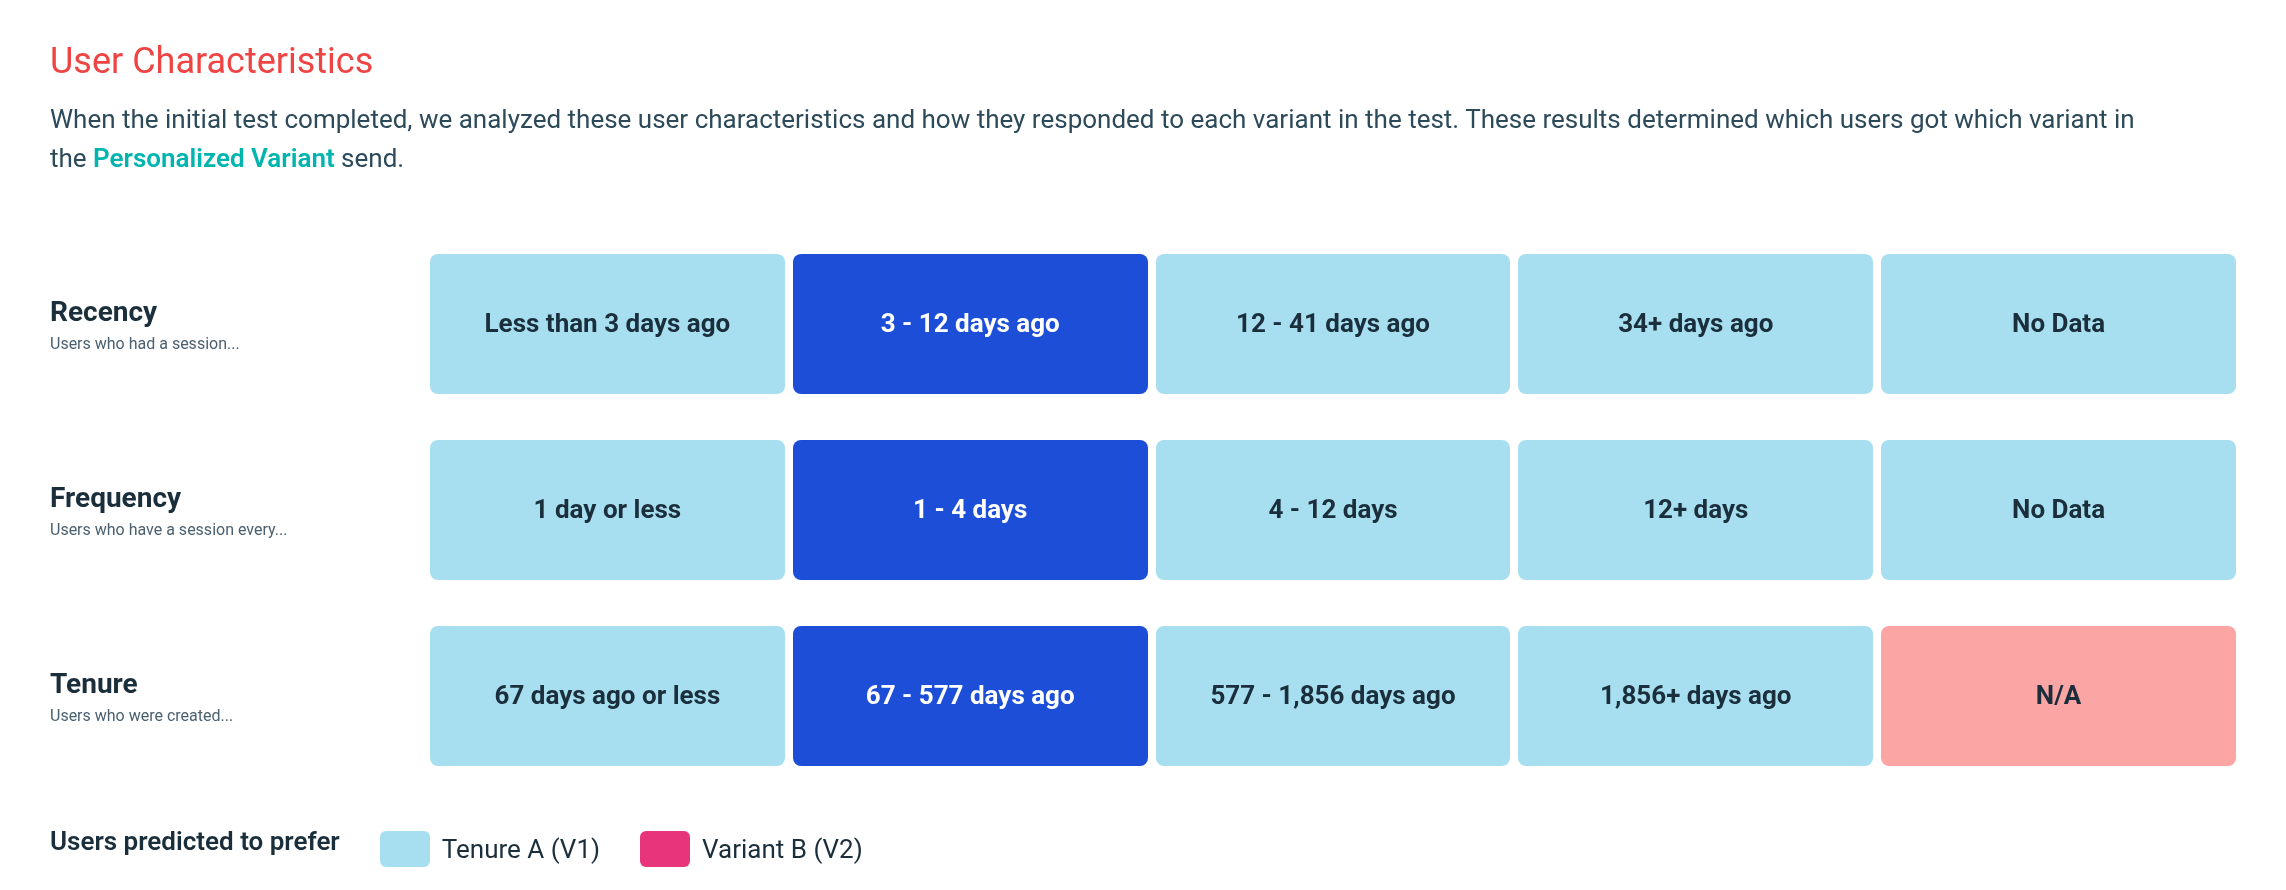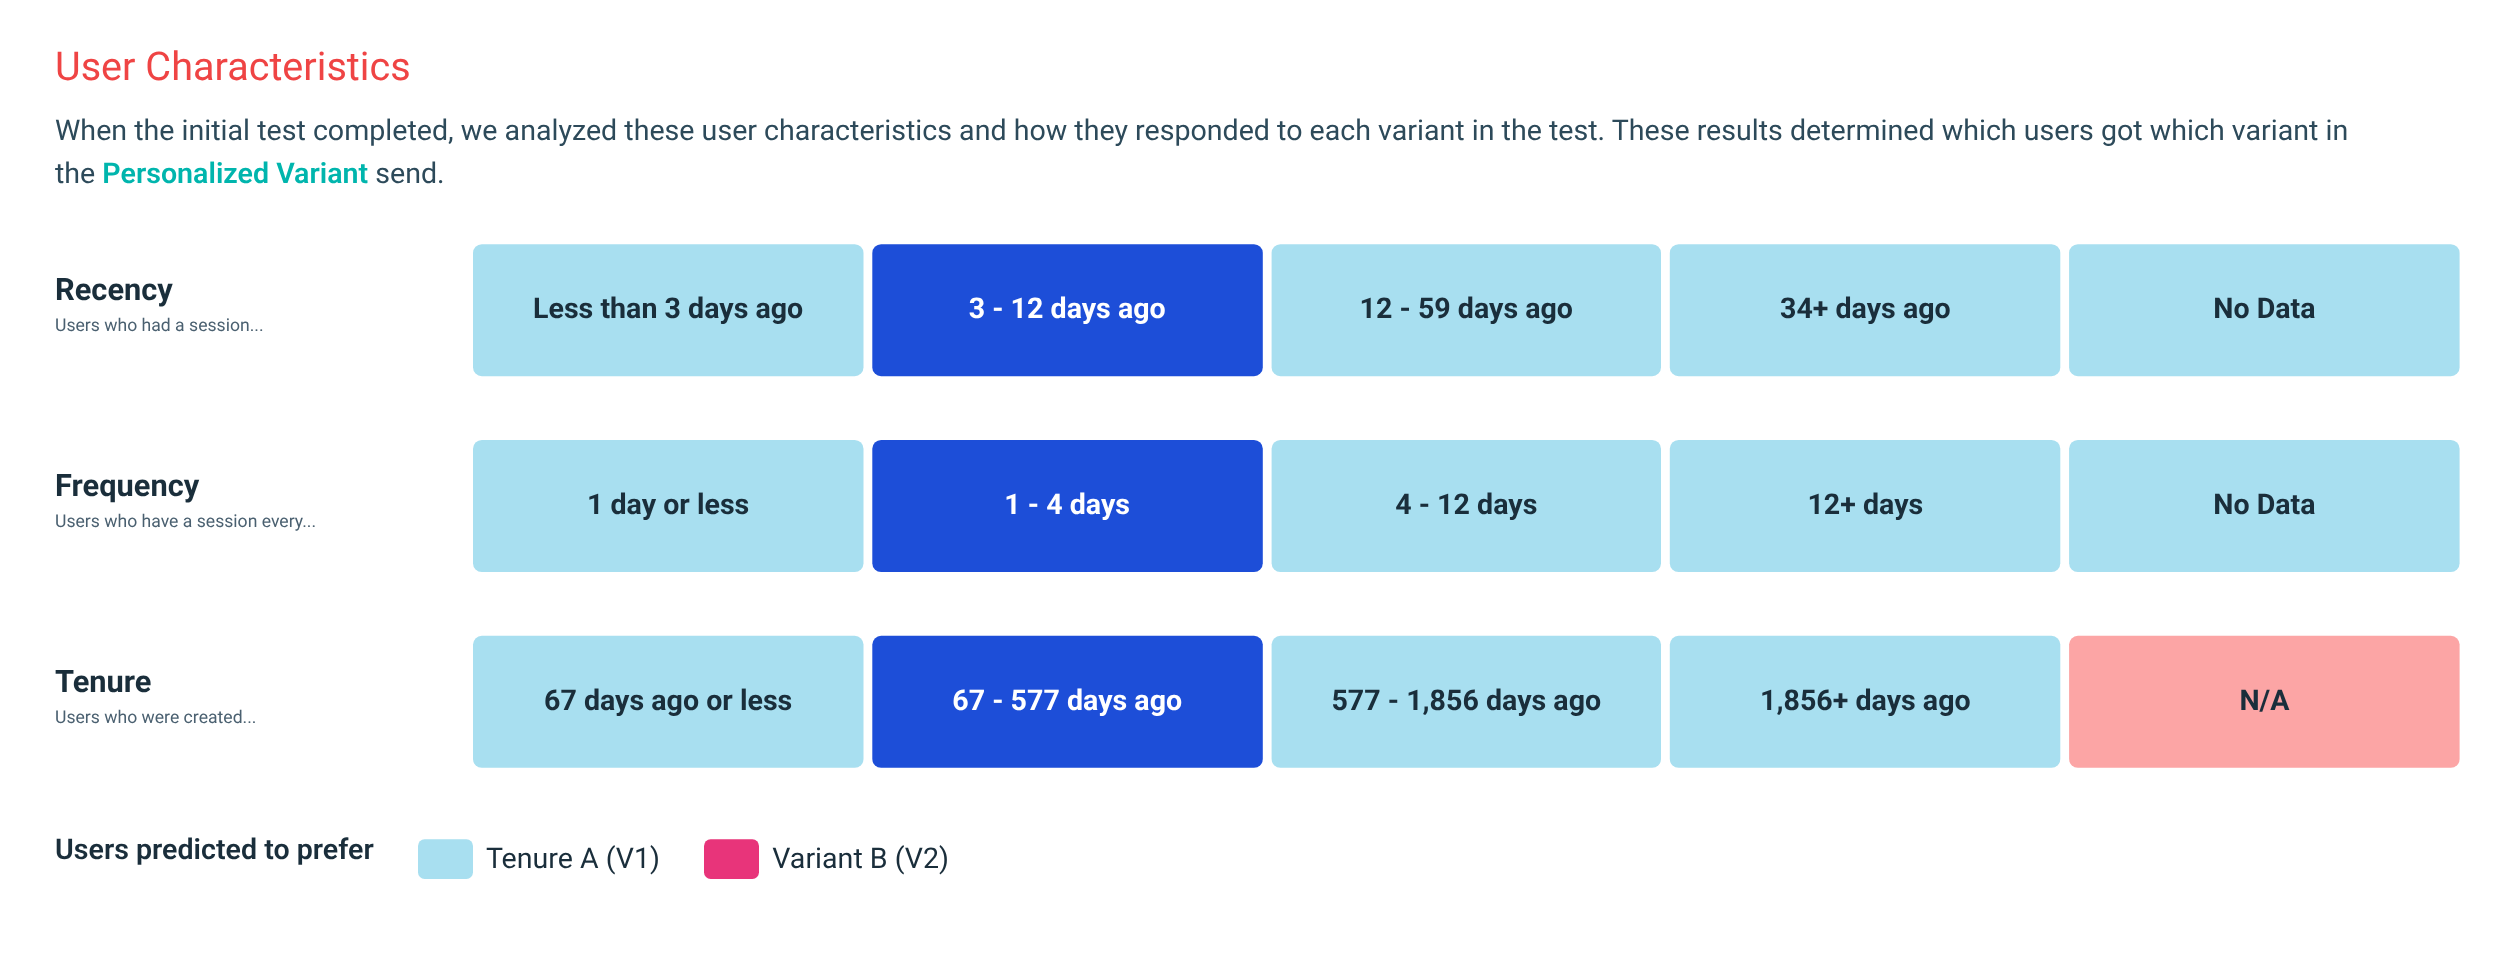--- a/index.html
+++ b/index.html
@@ -22,21 +22,21 @@
       font-size: 36px;
       font-weight: 400;
       color: #ef4444;
       margin-bottom: 18px;
     }
 
     .description {
       font-size: 26px;
       color: #2d4a5a;
       line-height: 1.5;
-      margin-bottom: 32px;
+      margin-bottom: 76px;
       max-width: 2100px;
     }
 
     .description .highlight {
       color: #00b5ad;
       font-weight: 600;
     }
 
     .characteristics-grid {
       display: flex;
@@ -70,31 +70,30 @@
     }
 
     .cells-container {
       display: flex;
       gap: 8px;
       flex: 1;
     }
 
     .cell {
       flex: 1;
-      height: 120px;
+      height: 140px;
       display: flex;
       align-items: center;
       justify-content: center;
       border-radius: 8px;
       font-size: 26px;
       font-weight: 700;
       text-align: center;
       padding: 10px 16px;
       line-height: 1.3;
-      margin-top: 12px;
     }
 
     .cell-blue {
       background-color: #a8dff0;
       color: #1a2e3b;
     }
 
     .cell-pink {
       background-color: #1d4ed8;
       color: #ffffff;
@@ -152,21 +151,21 @@
 
 <div class="characteristics-grid" id="characteristics-grid">
 <div class="characteristic-row">
       <div class="row-label">
       <div class="row-label-title">Recency</div>
       <div class="row-label-subtitle">Users who had a session...</div>
     </div>
       <div class="cells-container">
         <div class="cell cell-blue">Less than 3 days ago</div>
         <div class="cell cell-pink">3 - 12 days ago</div>
-        <div class="cell cell-blue">12 - 59 days ago</div>
+        <div class="cell cell-blue">12 - 41 days ago</div>
         <div class="cell cell-blue">34+ days ago</div>
         <div class="cell cell-blue">No Data</div>
       </div>
     </div>
     <div class="characteristic-row">
       <div class="row-label">
       <div class="row-label-title">Frequency</div>
       <div class="row-label-subtitle">Users who have a session every...</div>
     </div>
       <div class="cells-container">

